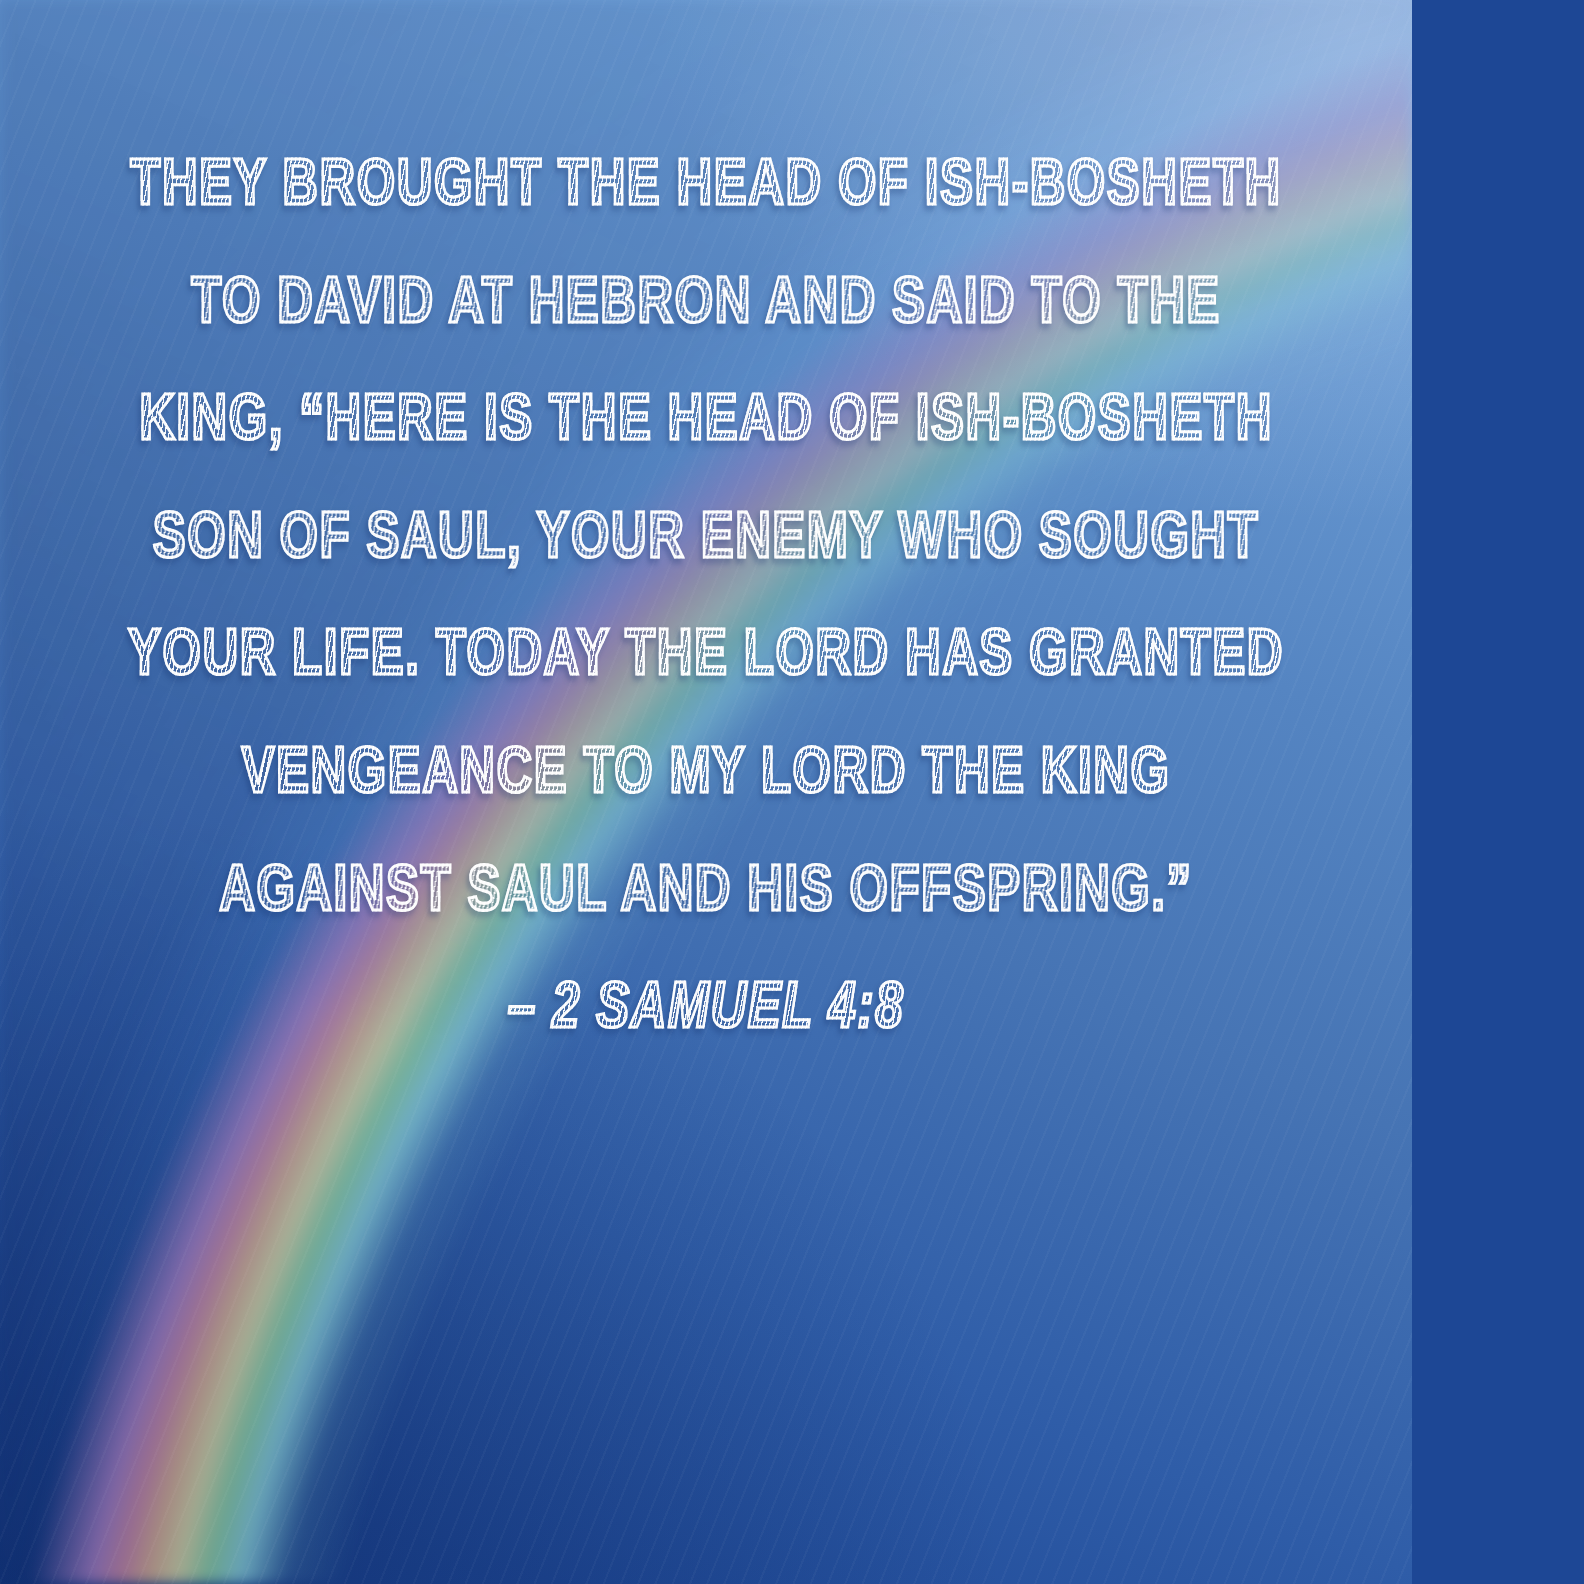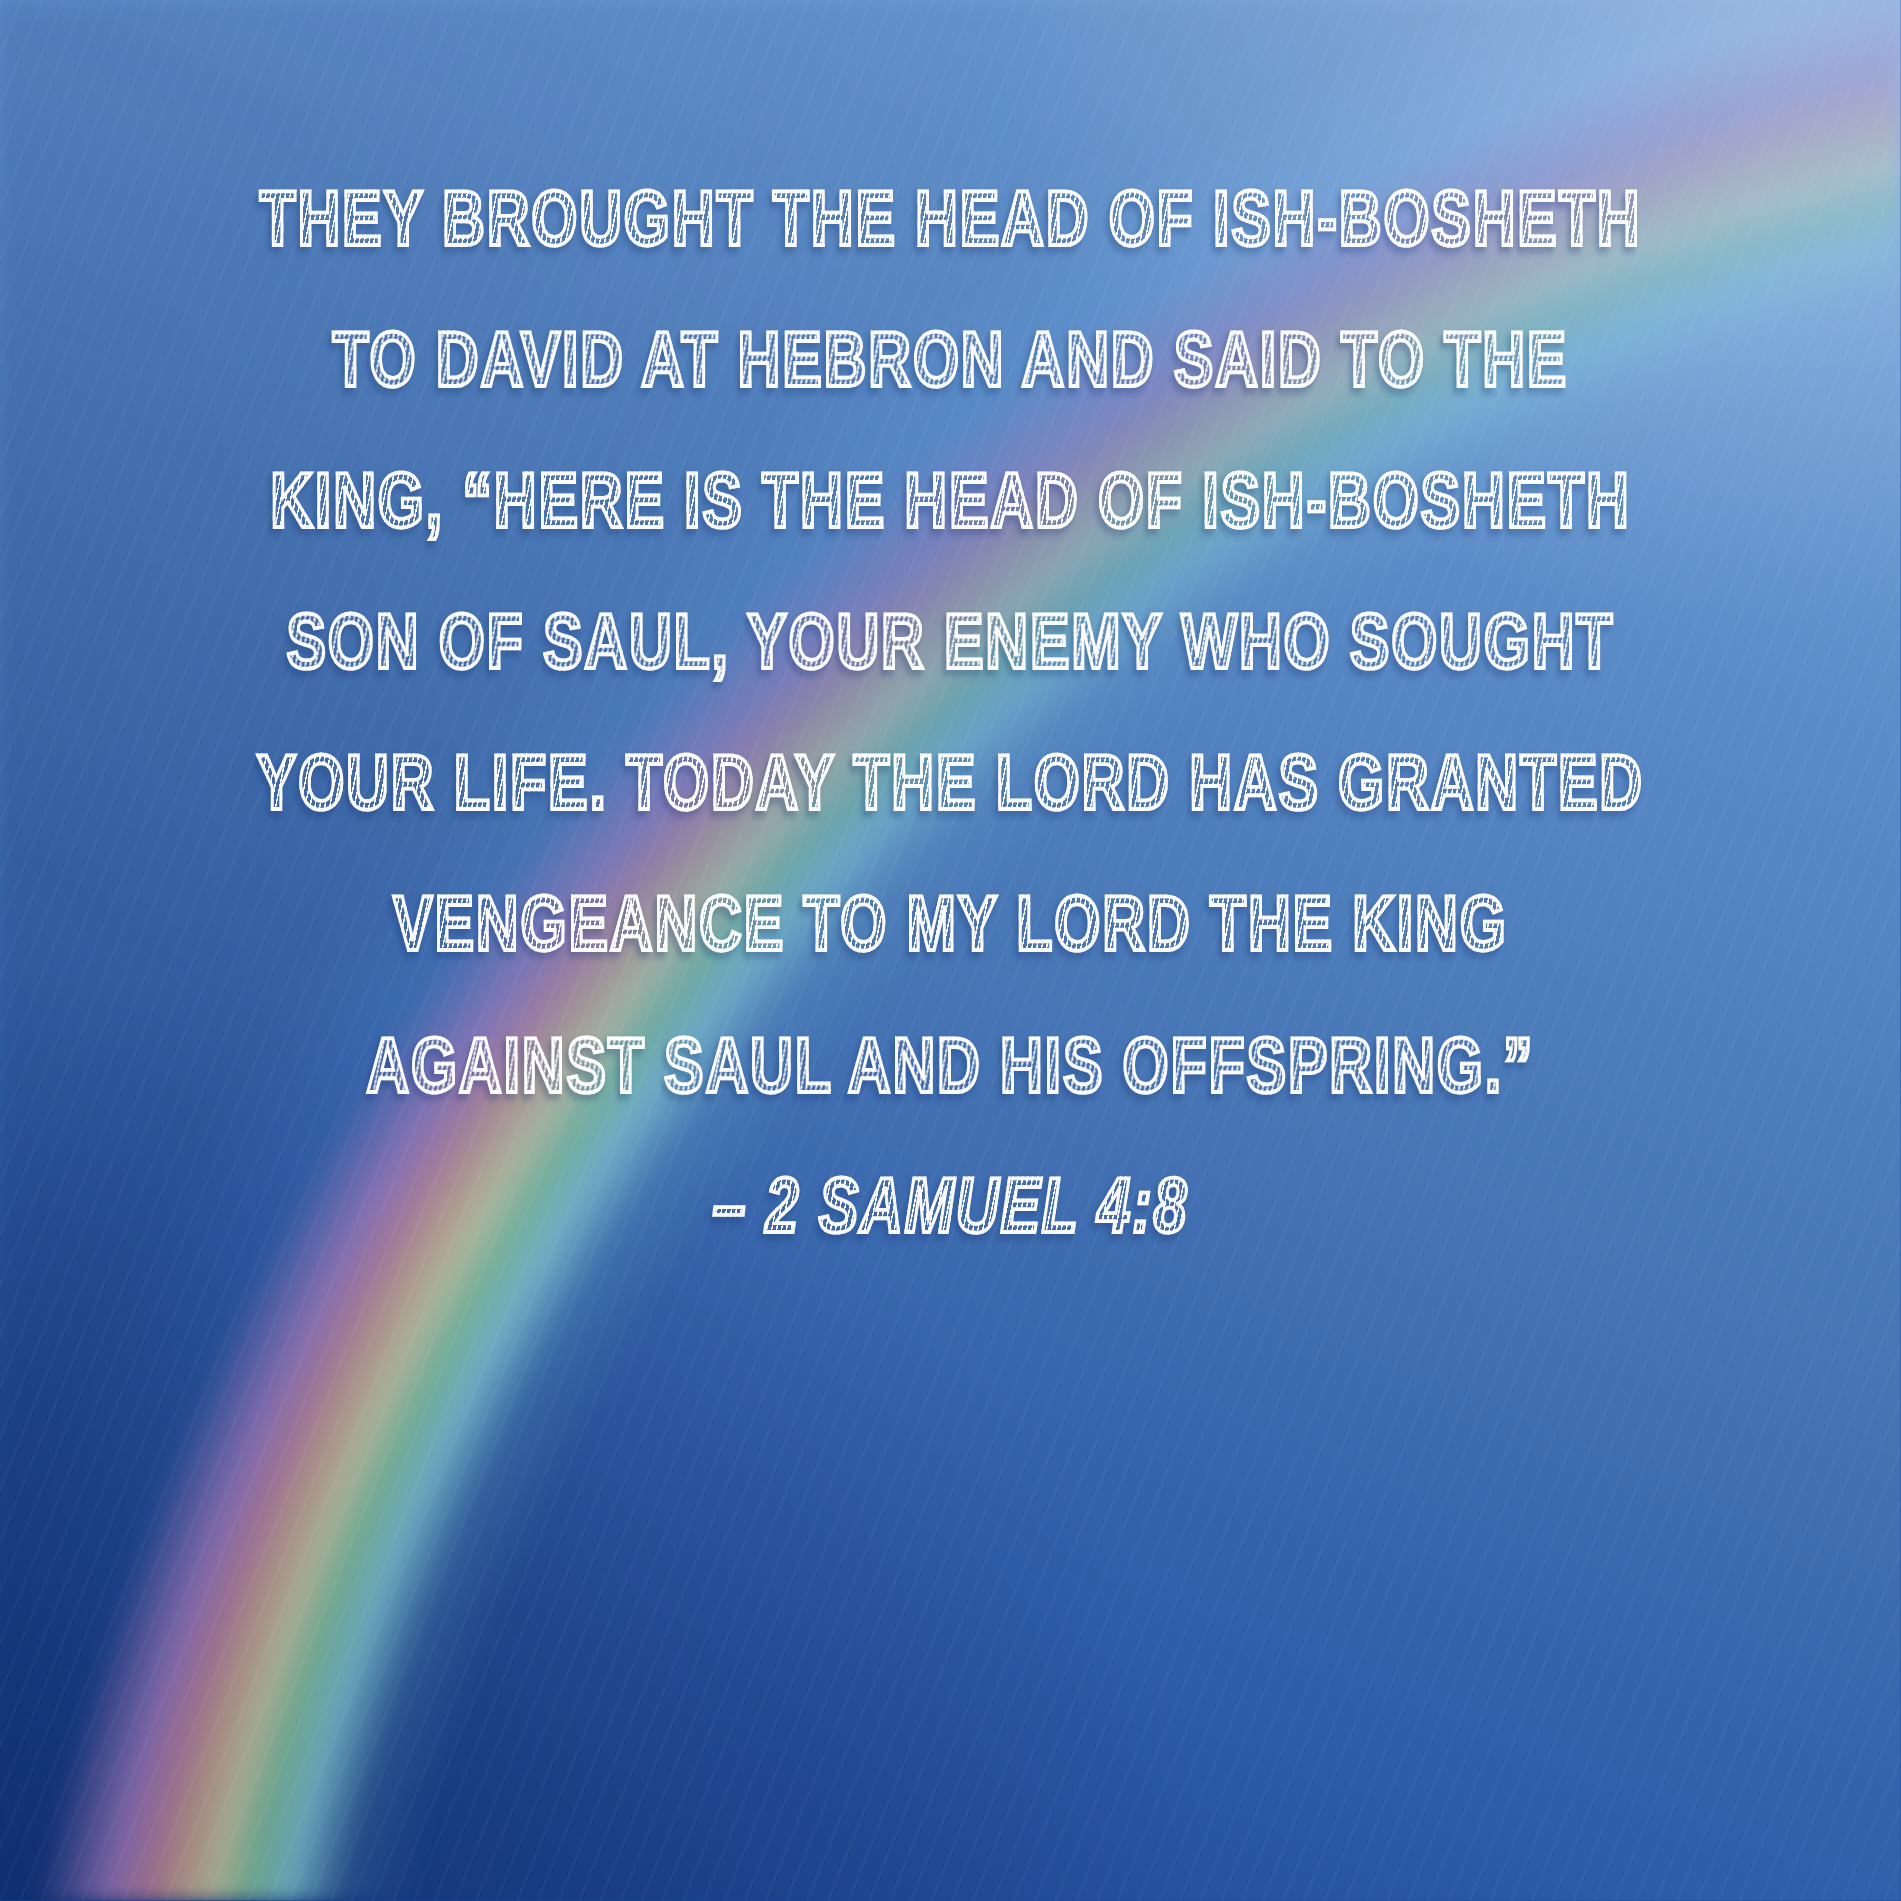--- a/index.html
+++ b/index.html
@@ -9,21 +9,21 @@
   body {
     width: 1584px;
     height: 1584px;
     overflow: hidden;
     background: #1d4795;
     font-family: "Liberation Sans", sans-serif;
   }
 
   .canvas {
     position: relative;
-    width: 1584px;
+    width: 1412px;
     height: 1584px;
     overflow: hidden;
   }
 
   
   .bg-ocean {
     position: absolute;
     inset: 0;
     background:
       radial-gradient(1000px 700px at 96% 2%, rgba(205,222,246,0.35), rgba(205,222,246,0) 70%),

